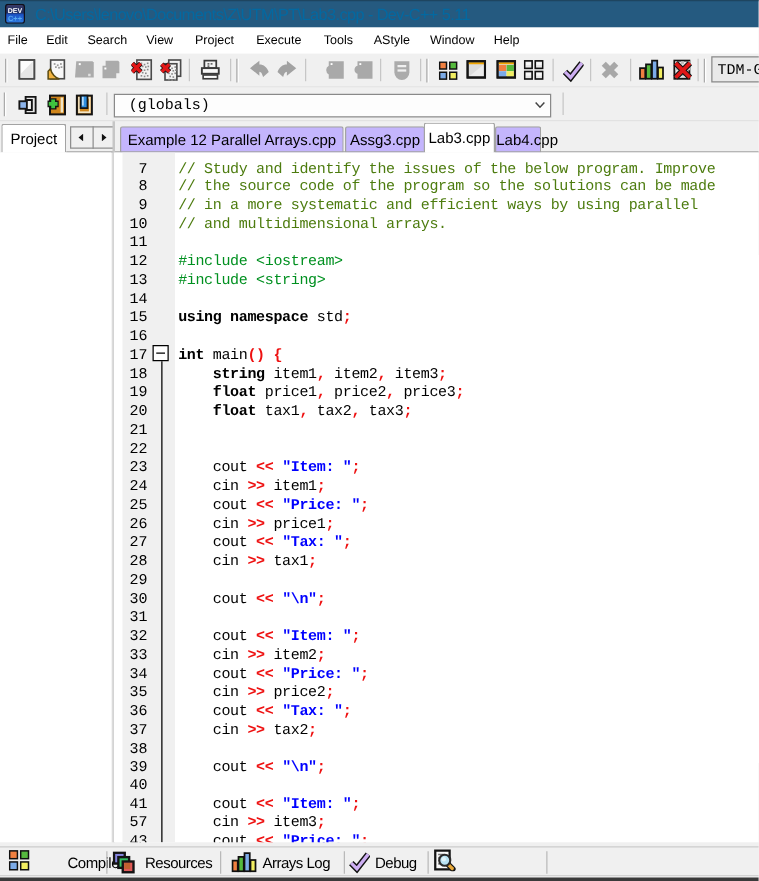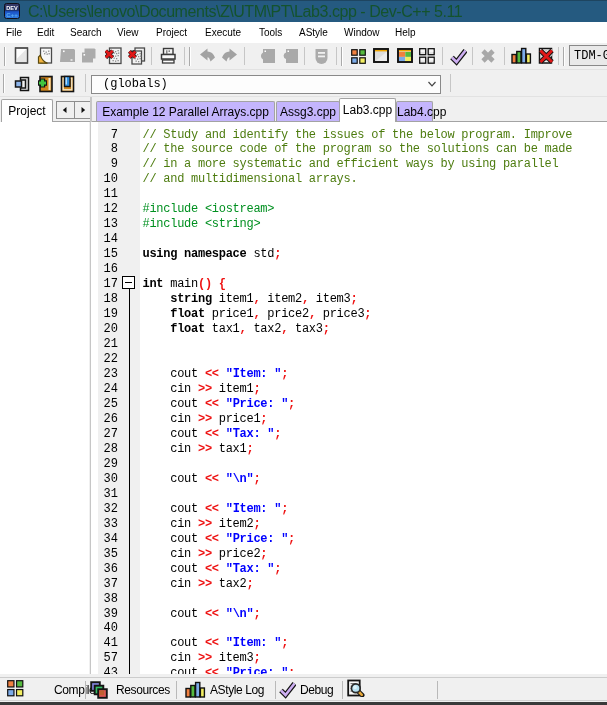--- a/index.html
+++ b/index.html
@@ -1,19 +1,19 @@
 <!DOCTYPE html>
 <html><head><meta charset="utf-8"><style>
 html,body{margin:0;padding:0;}
 body{width:607px;height:705px;overflow:hidden;position:relative;background:#f0f0f0;
   font-family:"Liberation Sans",sans-serif;}
 .abs{position:absolute;}
 #titlebar{left:0;top:0;width:607px;height:22px;background:#255a80;}
 #titletop{left:0;top:0;width:607px;height:1px;background:#1e4560;}
-#title-text{left:28px;top:3px;color:#14532d;font-size:16px;line-height:17px;white-space:pre;letter-spacing:-0.45px;}
+#title-text{left:28px;top:3px;color:#0369a1;font-size:13px;line-height:17px;white-space:pre;letter-spacing:-0.45px;}
 #menubar{left:0;top:22px;width:607px;height:21px;background:#ffffff;}
 .mi{position:absolute;top:0;height:21px;line-height:21px;font-size:10px;color:#000;}
 #tb1{left:0;top:43px;width:607px;height:27px;background:#f0f0f0;border-bottom:1px solid #e2e2e2;box-sizing:border-box;}
 #tb2{left:0;top:70px;width:607px;height:27px;background:#f0f0f0;border-bottom:1px solid #e2e2e2;box-sizing:border-box;}
 .grip{position:absolute;width:1px;background:#aaa;box-shadow:1px 0 0 #fff;}
 .tsep{position:absolute;width:1px;background:#c6c6c6;}
 .combo{position:absolute;background:#fdfdfd;border:1px solid #898989;box-sizing:border-box;}
 .combo .ct{font-family:"Liberation Mono",monospace;font-size:12px;color:#000;position:absolute;top:50%;transform:translateY(-50%);white-space:pre;}
 .tab{position:absolute;box-sizing:border-box;background:#c4b5fd;border:1px solid #a3a3a3;
   border-bottom:none;border-radius:2px 2px 0 0;font-size:12px;color:#000;text-align:center;}
@@ -347,21 +347,21 @@
     <rect x="9.4" y="9.4" width="4.8" height="4.8" fill="#c06030"></rect>
   </svg>
 <div class="btab" style="left:116px;top:679px;">Resources</div>
 <div class="bsep" style="left:176px;top:681px;"></div>
 <svg style="left:184.5px;top:680px;" width="23" height="20" viewBox="0 0 23 20">
     <rect x="1" y="8.5" width="4.2" height="8.5" fill="#f08040" stroke="#101010" stroke-width="1.4"></rect>
     <rect x="5.8" y="5.5" width="4.2" height="11.5" fill="#55ba3e" stroke="#101010" stroke-width="1.4"></rect>
     <rect x="10.6" y="2.5" width="4.2" height="14.5" fill="#7cabe8" stroke="#101010" stroke-width="1.4"></rect>
     <rect x="15.4" y="8" width="4" height="9" fill="#f2ee62" stroke="#101010" stroke-width="1.4"></rect>
   </svg>
-<div class="btab" style="left:210px;top:679px;">AStyle Log</div>
+<div class="btab" style="left:210px;top:679px;">Arrays Log</div>
 <div class="bsep" style="left:275px;top:681px;"></div>
 <svg style="left:279px;top:679px;" width="17" height="20" viewBox="0 0 17 20">
     <path d="M2 11.5 L6.5 16 L15.5 4.5" fill="none" stroke="#141414" stroke-width="5"></path>
     <path d="M2 11.5 L6.5 16 L15.5 4.5" fill="none" stroke="#cdaef2" stroke-width="2.6"></path>
   </svg>
 <div class="btab" style="left:300px;top:679px;">Debug</div>
 <div class="bsep" style="left:342px;top:681px;"></div>
 <svg style="left:347px;top:679px;" width="18" height="18" viewBox="0 0 18 18">
     <rect x="1.2" y="1.5" width="11.5" height="15" fill="#fafafa" stroke="#141414" stroke-width="1.8"></rect>
     <rect x="3.5" y="4" width="5" height="1.2" fill="#777"></rect>

